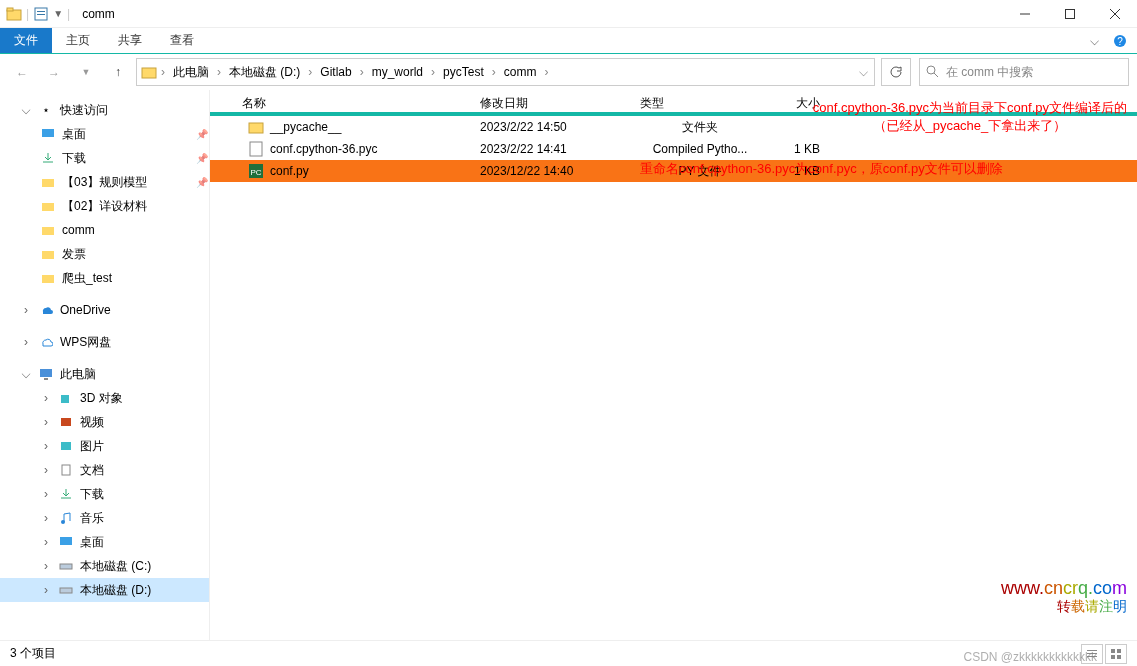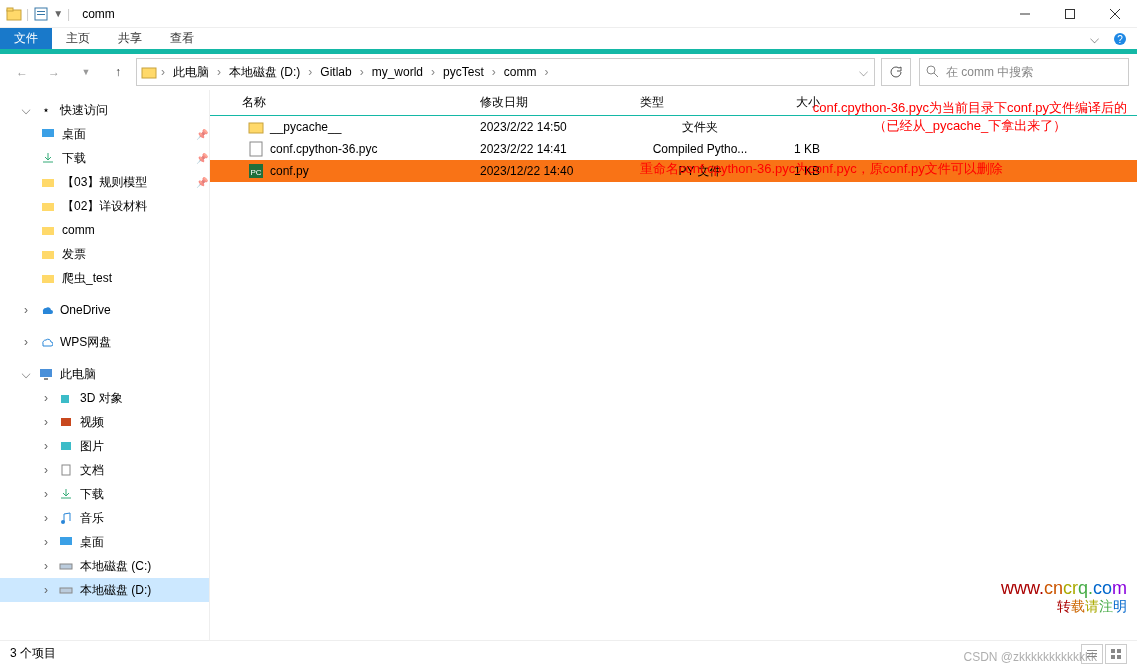--- a/index.html
+++ b/index.html
@@ -3,42 +3,42 @@
 <meta charset="utf-8">
 <style>
 * { margin: 0; padding: 0; box-sizing: border-box; font-family: "Microsoft YaHei", "Segoe UI", sans-serif; }
 body { width: 1137px; height: 666px; background: #fff; overflow: hidden; position: relative; font-size: 12px; }
 .titlebar { height: 28px; display: flex; align-items: center; border-bottom: 1px solid #eee; background: #fff; }
 .titlebar-left { display: flex; align-items: center; gap: 4px; padding-left: 6px; }
 .titlebar-left svg { width: 16px; height: 16px; }
 .titlebar-title { margin-left: 8px; }
 .titlebar-right { margin-left: auto; display: flex; }
 .winbtn { width: 45px; height: 28px; display: flex; align-items: center; justify-content: center; color: #333; }
-.ribbon { height: 26px; display: flex; align-items: center; background: #fff; border-bottom: 5px solid #14b8a6; }
+.ribbon { height: 26px; display: flex; align-items: center; background: #fff; border-bottom: 1px solid #14b8a6; }
 .file-tab { background: #1979ca; color: #fff; padding: 4px 14px; height: 100%; display: flex; align-items: center; }
 .rtab { padding: 0 14px; color: #333; }
 .ribbon-right { margin-left: auto; display: flex; align-items: center; gap: 14px; padding-right: 10px; }
 .navrow { height: 36px; display: flex; align-items: center; padding: 4px 8px; gap: 4px; }
 .navbtn { width: 28px; height: 28px; display: flex; align-items: center; justify-content: center; color: #999; }
 .navbtn.active { color: #333; }
 .breadcrumb-box { flex: 1; height: 28px; border: 1px solid #ccc; display: flex; align-items: center; padding: 0 4px; gap: 2px; }
 .breadcrumb-box .bc { display: flex; align-items: center; padding: 0 4px; }
 .chev { color: #888; padding: 0 2px; }
 .refresh-box { width: 30px; height: 28px; border: 1px solid #ccc; display: flex; align-items: center; justify-content: center; margin-left: 2px; }
 .search-box { width: 210px; height: 28px; border: 1px solid #ccc; display: flex; align-items: center; padding: 0 6px; gap: 6px; margin-left: 4px; color: #888; }
 .body-row { display: flex; height: calc(100% - 28px - 26px - 36px - 26px); }
 .sidebar { width: 210px; border-right: 1px solid #eee; padding: 8px 0; overflow: hidden; }
 .tree-item { display: flex; align-items: center; height: 24px; padding-left: 20px; gap: 6px; }
 .tree-item .exp { width: 12px; color: #666; display: flex; justify-content: center; }
 .tree-item .icn { width: 16px; height: 16px; display: flex; align-items: center; justify-content: center; }
 .tree-item.sub { padding-left: 40px; }
 .tree-item.selected { background: #cce8ff; }
 .tree-item .pin { margin-left: auto; color: #888; font-size: 10px; opacity: 0.6; }
 .filearea { flex: 1; position: relative; }
-.headerrow { display: flex; height: 26px; align-items: center; border-bottom: 1px solid #14b8a6; padding-left: 10px; }
+.headerrow { display: flex; height: 26px; align-items: flex-end; border-bottom: 4px solid #14b8a6; padding-left: 10px; }
 .col-name { width: 260px; padding-left: 22px; }
 .col-date { width: 160px; }
 .col-type { width: 120px; }
 .col-size { width: 60px; text-align: right; }
 .filerow { display: flex; height: 22px; align-items: center; padding-left: 10px; }
 .filerow.sel { background: #f97316; }
 .filerow .fname { width: 260px; display: flex; align-items: center; gap: 6px; padding-left: 28px; }
 .filerow .ficn { width: 16px; height: 16px; display: flex; align-items: center; justify-content: center; }
 .filerow .fdate { width: 160px; }
 .filerow .ftype { width: 120px; overflow: hidden; text-overflow: ellipsis; white-space: nowrap; text-align: center; }

